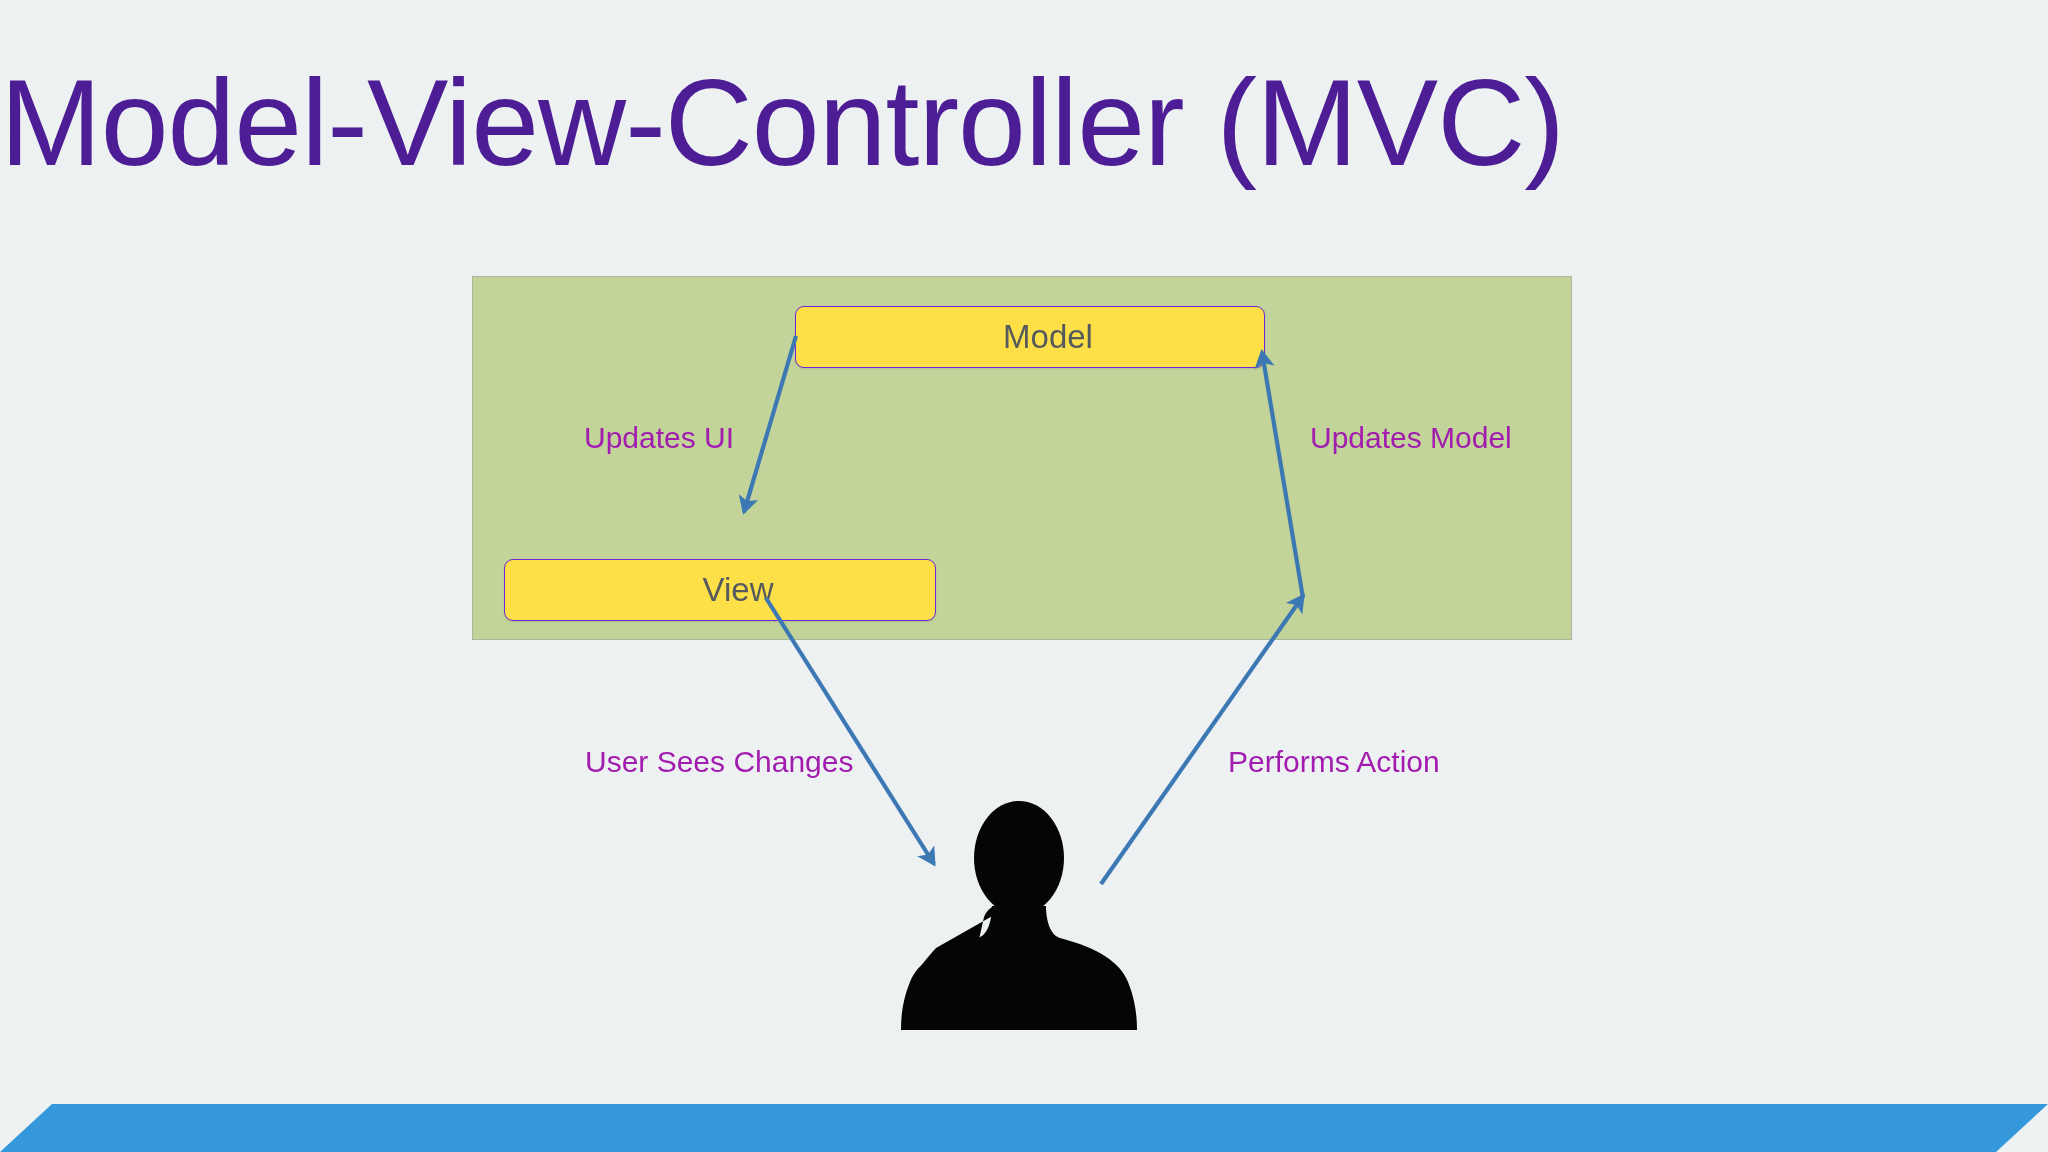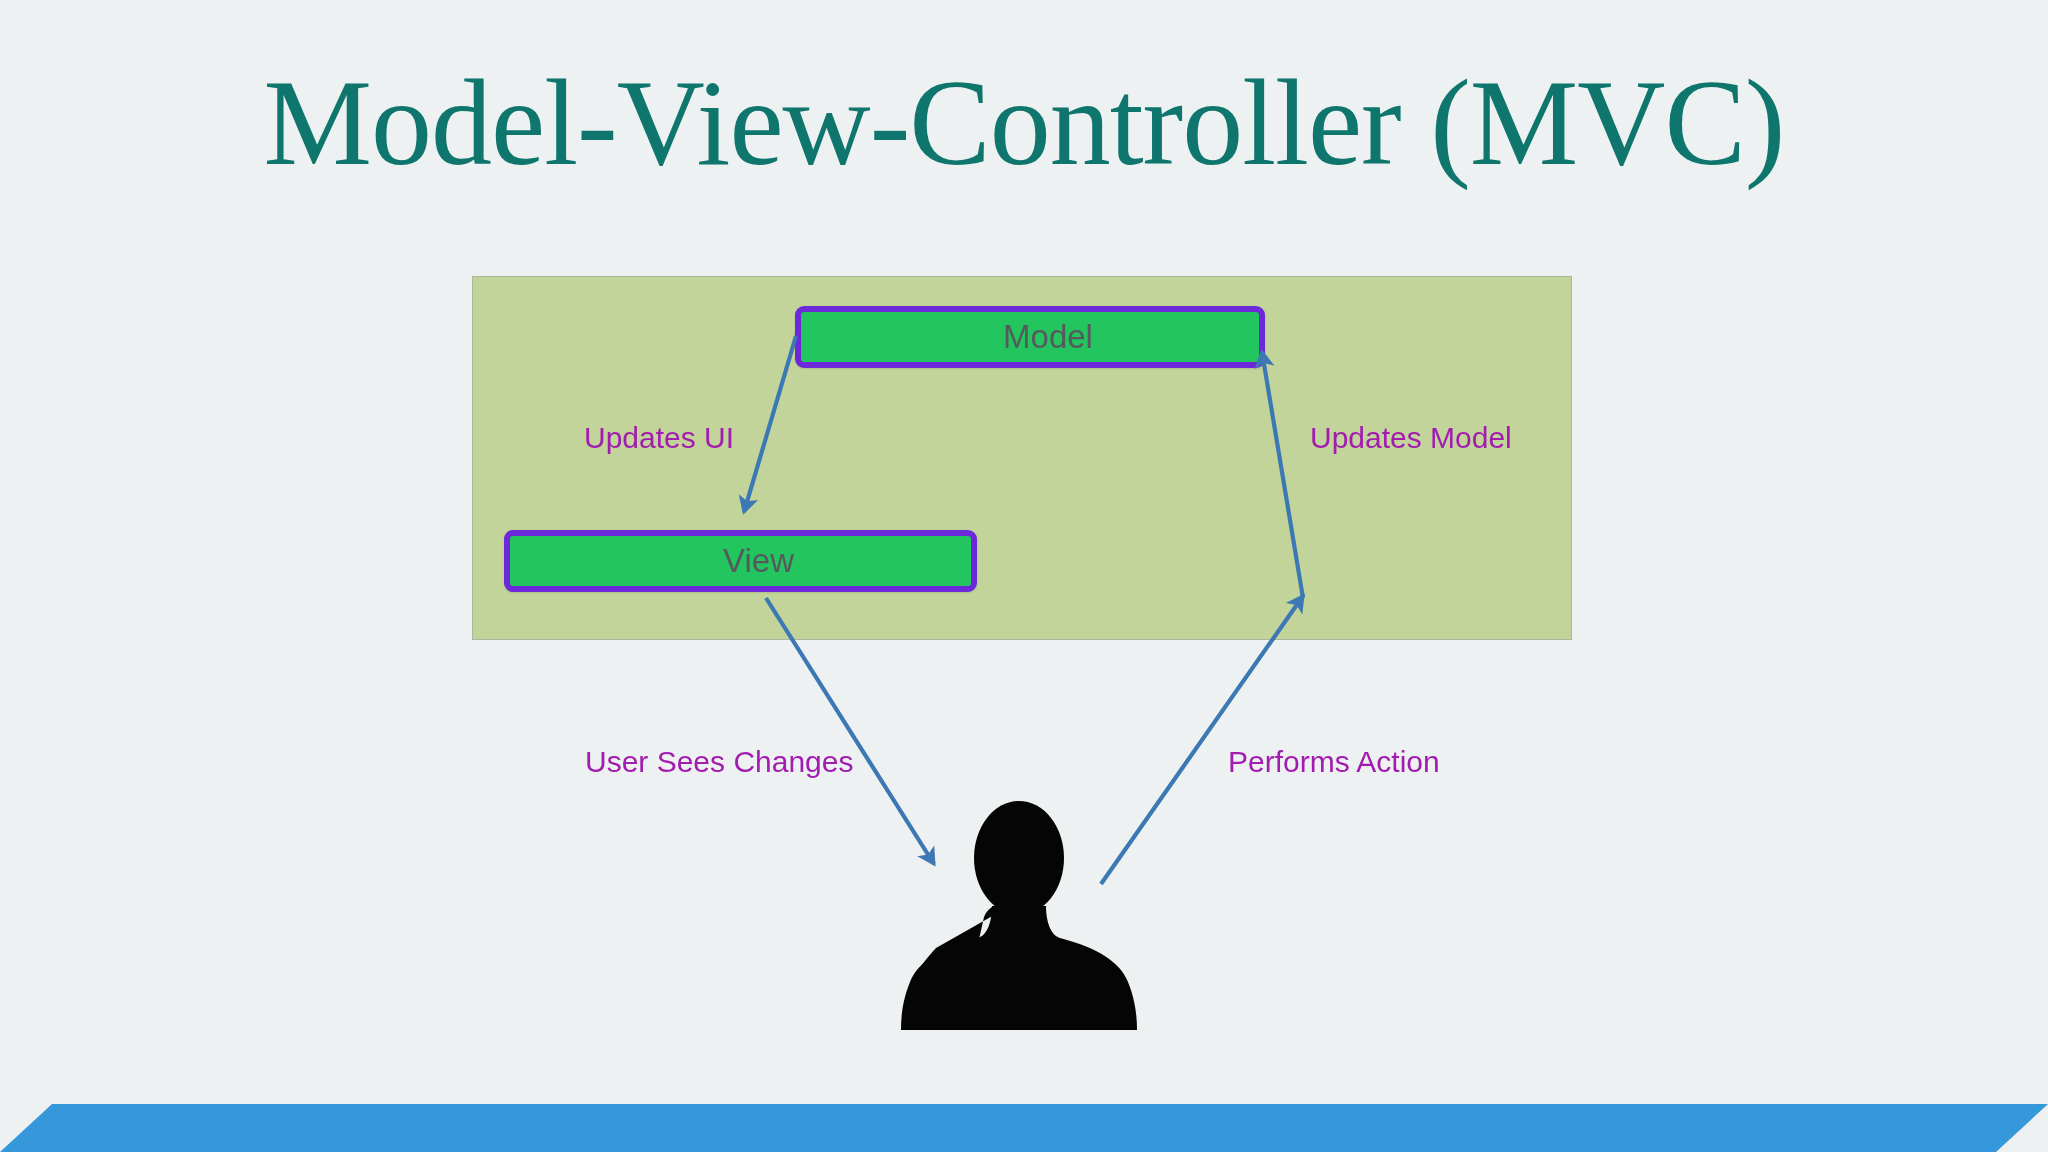--- a/index.html
+++ b/index.html
@@ -18,69 +18,68 @@
     background: #edf1f2;
     overflow: hidden;
   }
 
   
   #slide-title {
     position: absolute;
     left: 0;
     top: 62px;
     width: 2048px;
-    text-align: center;
-    font-family: Liberation Serif, serif;
+    font-family: Liberation Sans, sans-serif;
     font-size: 122px;
     font-weight: 400;
     letter-spacing: -1px;
-    color: #0f766e;
+    color: #4c1d95;
     line-height: 1.0;
     white-space: nowrap;
   }
 
   
   #green-panel {
     position: absolute;
     left: 472px;
     top: 276px;
     width: 1100px;
     height: 364px;
     background: #c2d49a;
     border: 1px solid #aab7a0;
     box-sizing: border-box;
   }
 
   
   .node-box {
     position: absolute;
     box-sizing: border-box;
-    background: #22c55e;
-    border: 6px solid #6d28d9;
+    background: #fde047;
+    border: 1px solid #6d28d9;
     border-radius: 9px;
     display: flex;
     align-items: center;
     justify-content: center;
     font-family: "Liberation Sans", "DejaVu Sans", sans-serif;
     font-size: 33px;
     font-weight: 400;
     color: #565a5c;
     box-shadow: 0 1px 2px rgba(0,0,0,0.10);
     padding-left: 36px;
   }
   #node-model {
     left: 795px;
     top: 306px;
     width: 470px;
     height: 62px;
   }
   #node-view {
     left: 504px;
-    top: 530px;
-    width: 473px;
+    top: 559px;
+    width: 432px;
     height: 62px;
   }
   #node-controller {
     left: 1073px;
     top: 530px;
     width: 473px;
     height: 62px;
   }
 
   

